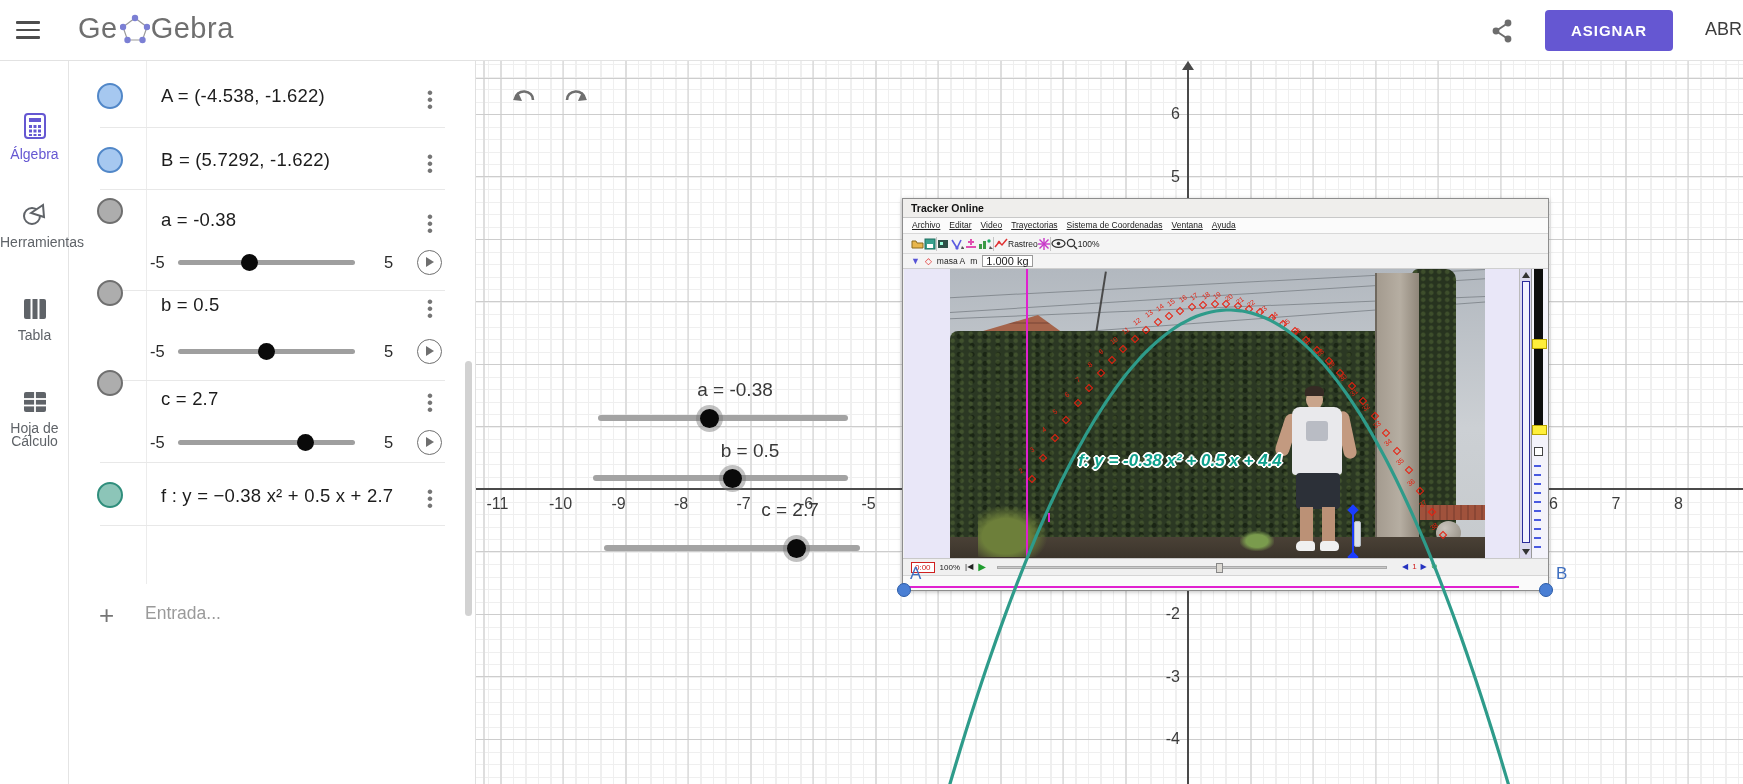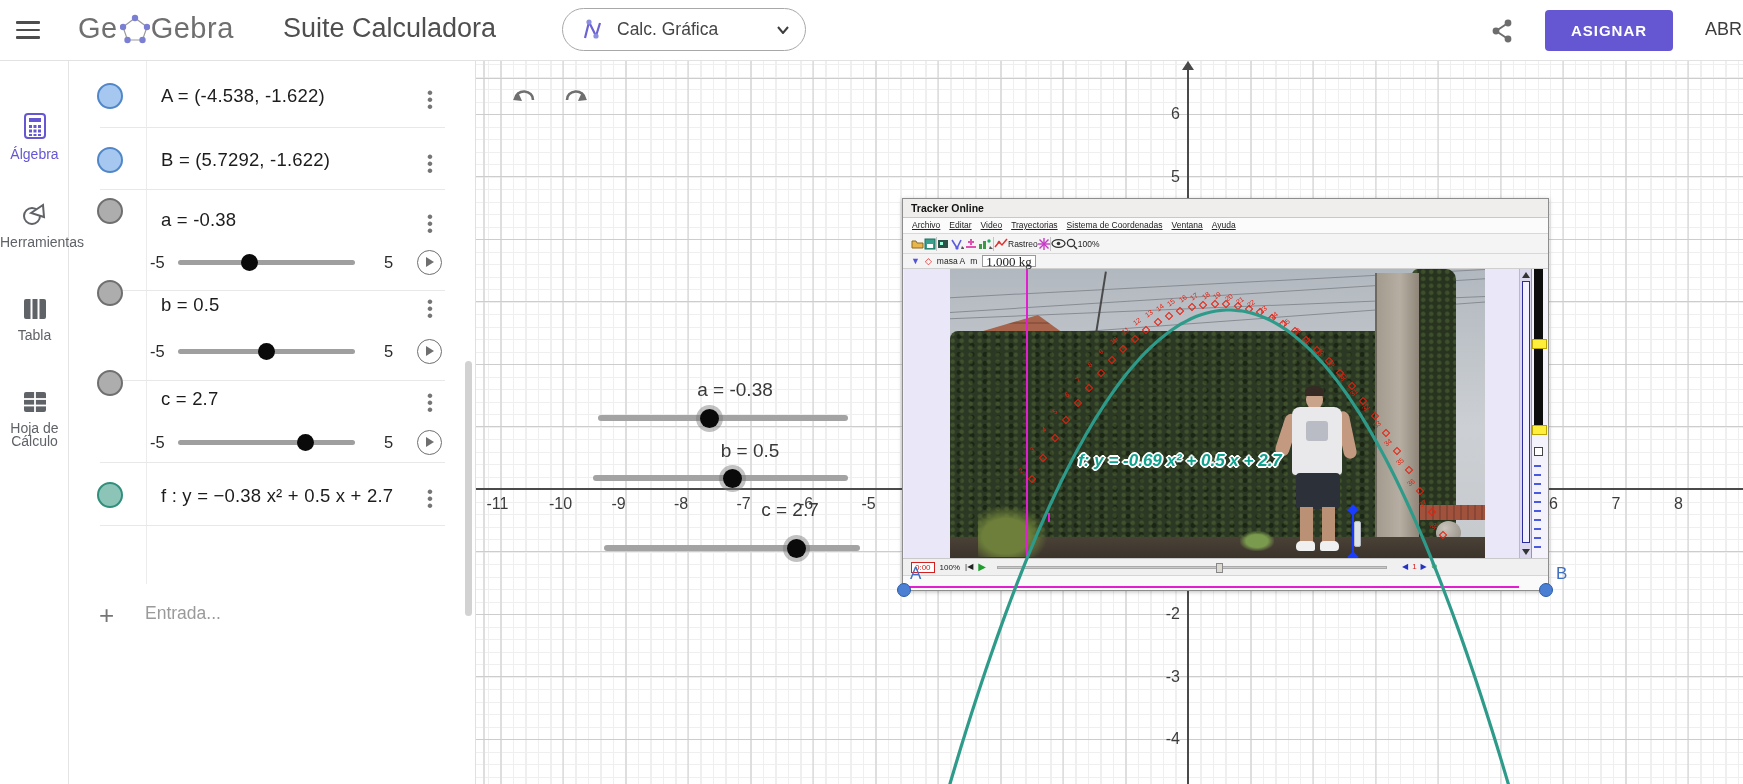--- a/index.html
+++ b/index.html
@@ -86,21 +86,21 @@
   #trk-menu span { font-size:8.5px; color:#222; cursor:pointer;text-decoration:underline; }
   #trk-toolbar { position:absolute; left:0; top:35px; width:100%; height:20px; background:#f4f4f4; border-bottom:1px solid #d8d8d8;
     display:flex; align-items:center; padding-left:8px; }
   .tsep { width:1px; height:14px; background:#c4c4c4; }
   .tlabel { font-size:8.5px; color:#222; }
   #trk-trackbar { position:absolute; left:0; top:55px; width:100%; height:15px; background:#f4f4f4; border-bottom:1px solid #cfcfcf;
     display:flex; align-items:center; gap:5px; padding-left:8px; }
   #trk-trackbar .flt { color:#5552d6; font-size:9px; }
   #trk-trackbar .dmd { color:#e02020; font-size:9px; }
   #trk-trackbar .tname,#trk-trackbar .munit { font-size:8.5px; color:#222; }
-  #mass-box { font-size:13px; color:#222; border:1px solid #9a9a9a; background:#fff; padding:0 3px; height:12px; line-height:11px;font-family:Liberation Serif, serif; }
+  #mass-box { font-size:11px; color:#222; border:1px solid #9a9a9a; background:#fff; padding:0 3px; height:12px; line-height:11px; }
 
   #trk-videorow { position:absolute; left:1px; top:70px; width:644px; height:289px; background:#e9e7f8; }
   #video { position:absolute; left:46px; top:0; width:535px; height:289px; overflow:hidden; background:linear-gradient(#b2b8bf,#ccd0d4 55%,#c6cacd); }
   .wire { position:absolute; height:1px; background:#868c92; width:560px; left:-10px; }
   #roof { position:absolute; left:0; top:46px; width:200px; height:92px;
     clip-path:polygon(0 28%, 44% 0, 100% 88%, 100% 100%, 0 100%);
     background:repeating-linear-gradient(#a5644b 0 7px, #8e5440 7px 9px); }
   #gable { position:absolute; left:116px; top:92px; width:58px; height:40px; clip-path:polygon(50% 0,100% 100%,0 100%); background:#ded8cf; }
   #gable-win { position:absolute; left:138px; top:112px; width:12px; height:14px; background:#5b4a40; }
   #antenna { position:absolute; left:148px; top:2px; width:2px; height:88px; background:#4a4a4a; transform:rotate(9deg); }
@@ -306,21 +306,21 @@
         <div id="shirt-print" class="pp"></div>
         <div id="shorts" class="pp"></div>
         <div id="leg-r" class="pp"></div>
         <div id="leg-l" class="pp"></div>
         <div id="shoe-r" class="pp"></div>
         <div id="shoe-l" class="pp"></div>
         <div id="bottle" class="pp"></div>
         <div id="mag-v"></div>
         <div id="mag-tick"></div>
         <div id="calib-stick"></div>
-        <div id="eq-overlay">f: y = -0.69 x² + 0.5 x + 2.7</div>
+        <div id="eq-overlay">f: y = -0.38 x² + 0.5 x + 4.4</div>
       </div>
       <div id="track-points">
           <div class="tp" style="left: 79px; top: 207px;"></div>
           <div class="tpl" style="left: 69px; top: 198px;">2</div>
           <div class="tp" style="left: 90.4167px; top: 186.067px;"></div>
           <div class="tpl" style="left: 80.4167px; top: 177.067px;">3</div>
           <div class="tp" style="left: 101.833px; top: 166.468px;"></div>
           <div class="tpl" style="left: 91.8333px; top: 157.468px;">4</div>
           <div class="tp" style="left: 113.25px; top: 148.201px;"></div>
           <div class="tpl" style="left: 103.25px; top: 139.201px;">5</div>
@@ -584,32 +584,20 @@
         <g fill="#7b7fd4">
           <circle cx="15" cy="4" r="3.2"></circle>
             <circle cx="27" cy="13" r="3.2"></circle>
             <circle cx="22.5" cy="26" r="3.2"></circle>
           <circle cx="7.5" cy="26" r="3.2"></circle>
             <circle cx="3" cy="13" r="3.2"></circle>
         </g>
       </svg>
       <span>Gebra</span>
     </div>
-    <div id="app-title" class="abs">Suite Calculadora</div>
-    <div id="mode-pill" class="abs">
-      <svg width="28" height="28" viewBox="0 0 28 28">
-        <path d="M6 22 L10 6 L17 20 L21 7" fill="none" stroke="#6c63d2" stroke-width="2.2" stroke-linejoin="round"></path>
-        <circle cx="10" cy="6" r="2.6" fill="#8a8fe0"></circle>
-          <circle cx="17" cy="20" r="2.6" fill="#8a8fe0"></circle>
-      </svg>
-      <span class="label">Calc. Gráfica</span>
-      <svg class="chev" width="12" height="8" viewBox="0 0 12 8">
-        <path d="M1 1 L6 7 L11 1" fill="none" stroke="#3d3d3d" stroke-width="2"></path>
-      </svg>
-    </div>
     <svg id="share-btn" class="abs" viewBox="0 0 28 28">
       <g stroke="#6d6d6d" stroke-width="2">
           <line x1="8" y1="14" x2="20" y2="6"></line>
           <line x1="8" y1="14" x2="20" y2="22"></line>
         </g>
       <circle cx="20" cy="6" r="3.4" fill="#6d6d6d"></circle>
         <circle cx="8" cy="14" r="3.4" fill="#6d6d6d"></circle>
         <circle cx="20" cy="22" r="3.4" fill="#6d6d6d"></circle>
     </svg>
     <button id="assign-btn" class="abs">ASIGNAR</button>

